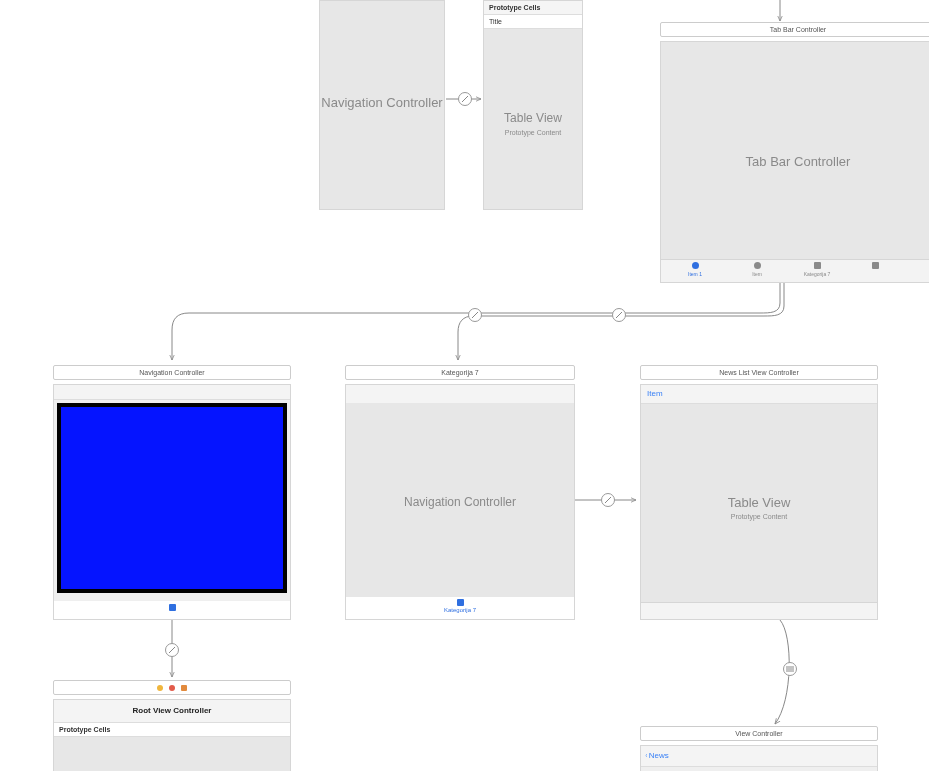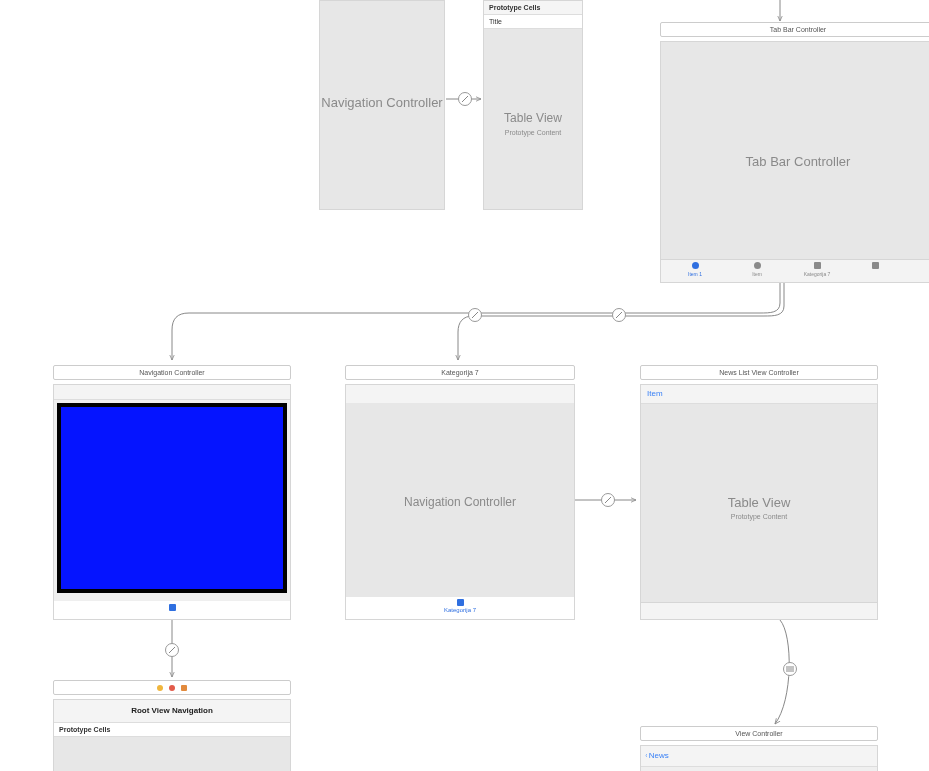--- a/index.html
+++ b/index.html
@@ -118,21 +118,21 @@
 <div class="scene" style="left:53px;top:680px;width:238px;">
   <div class="titlebar" style="padding:0;">
     <div class="doticons">
       <span class="di y"></span>
       <span class="di r"></span>
       <span class="di sq"></span>
     </div>
   </div>
   <div class="phone" style="margin-top:4px;position:relative;background:#e7e7e7;height:73px;">
     <div style="height:22px;background:#f4f4f4;border-bottom:1px solid #ddd;text-align:center;">
-      <div style="font-size:8px;font-weight:600;color:#222;padding-top:6px;">Root View Navigation</div>
+      <div style="font-size:8px;font-weight:600;color:#222;padding-top:6px;">Root View Controller</div>
     </div>
     <div class="cell-label" style="background:#fff;border-bottom:1px solid #ddd;">Prototype Cells</div>
   </div>
 </div>
 
 <div class="scene" style="left:345px;top:365px;width:230px;">
   <div class="titlebar">Kategorija 7</div>
   <div class="phone" style="height:234px;margin-top:4px;position:relative;background:#efefef;">
     <div style="height:18px;background:#f4f4f4;border-bottom:1px solid #ddd;"></div>
     <div class="grey-body" style="position:absolute;left:0;right:0;top:18px;bottom:22px;background:#e7e7e7;">

